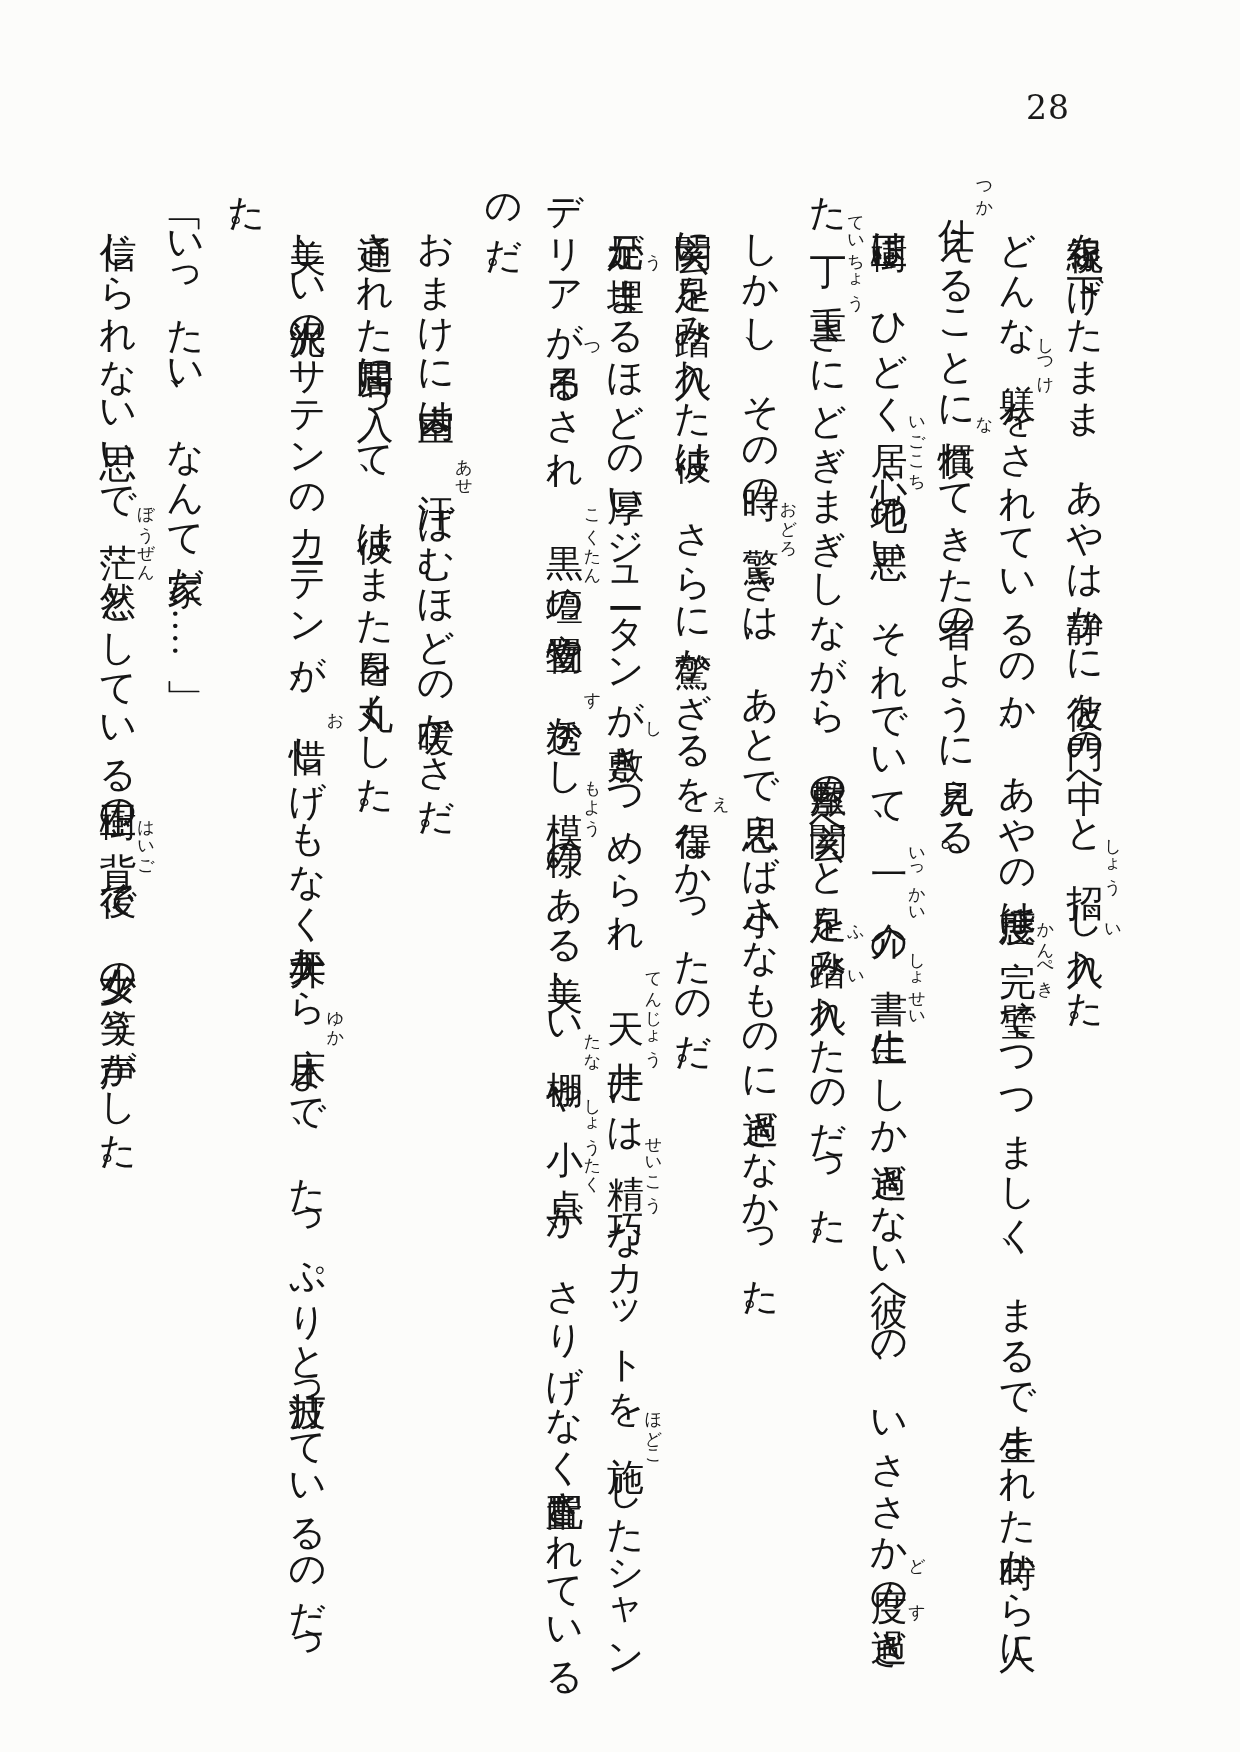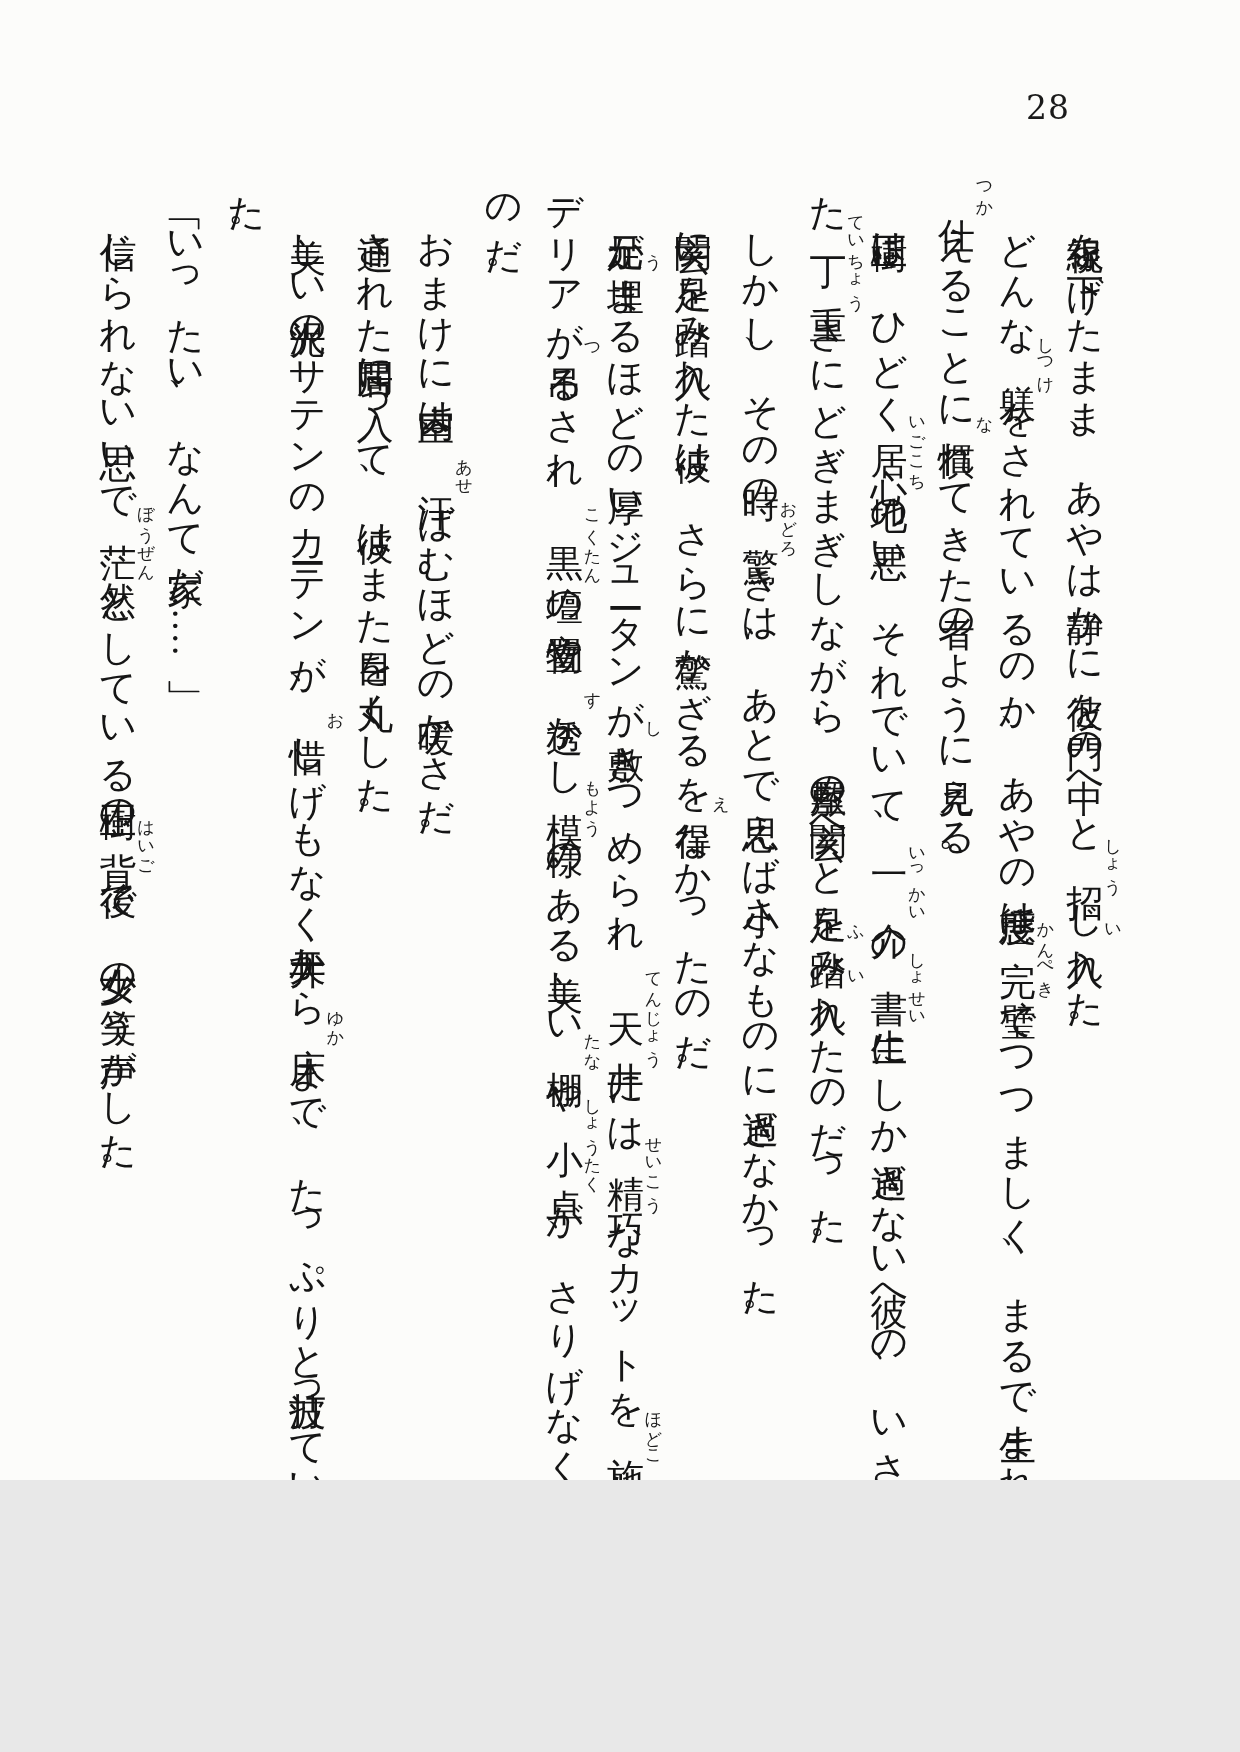--- a/index.html
+++ b/index.html
@@ -3,21 +3,21 @@
 <meta charset="utf-8">
 <style>
   html, body {
     margin: 0;
     padding: 0;
     background: #e8e8e8;
   }
   .page {
     position: relative;
     width: 1240px;
-    height: 1480px;
+    height: 1752px;
     background: #fcfcfa;
     overflow: hidden;
     font-family: "Liberation Serif", "DejaVu Serif", serif;
     color: #151515;
   }
   .page-number {
     position: absolute;
     top: 88px;
     left: 1026px;
     font-size: 33px;

